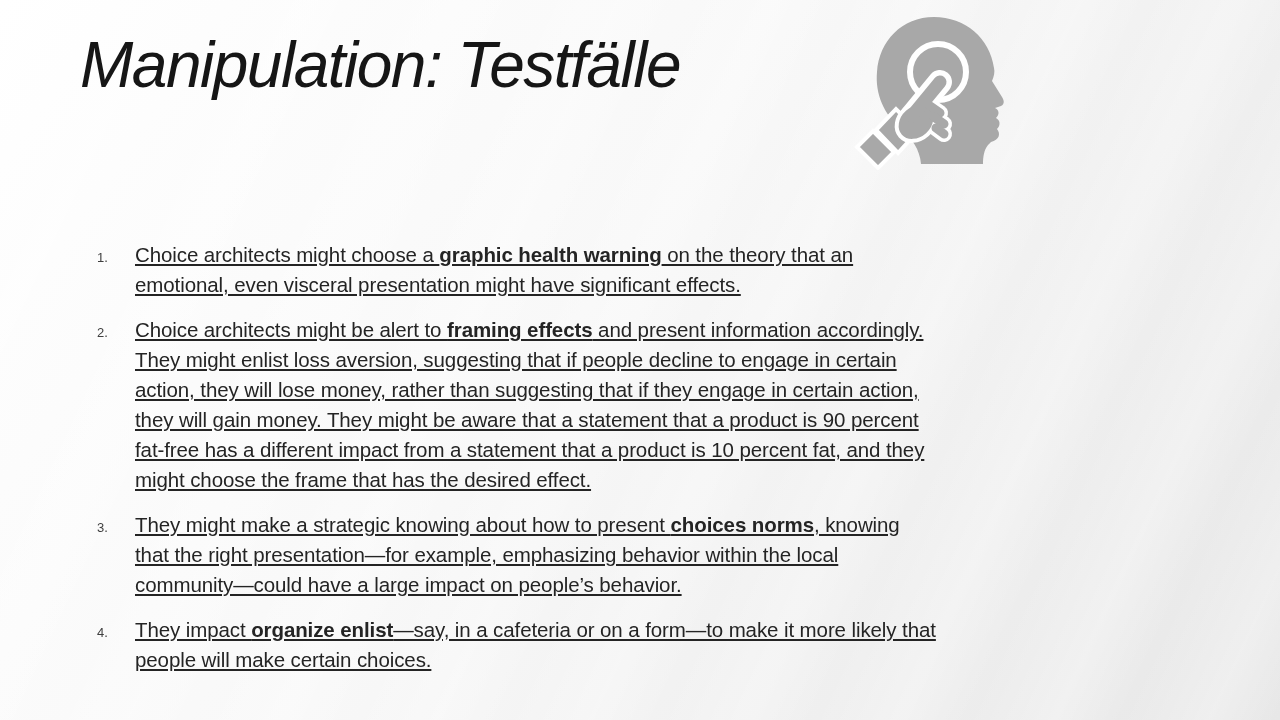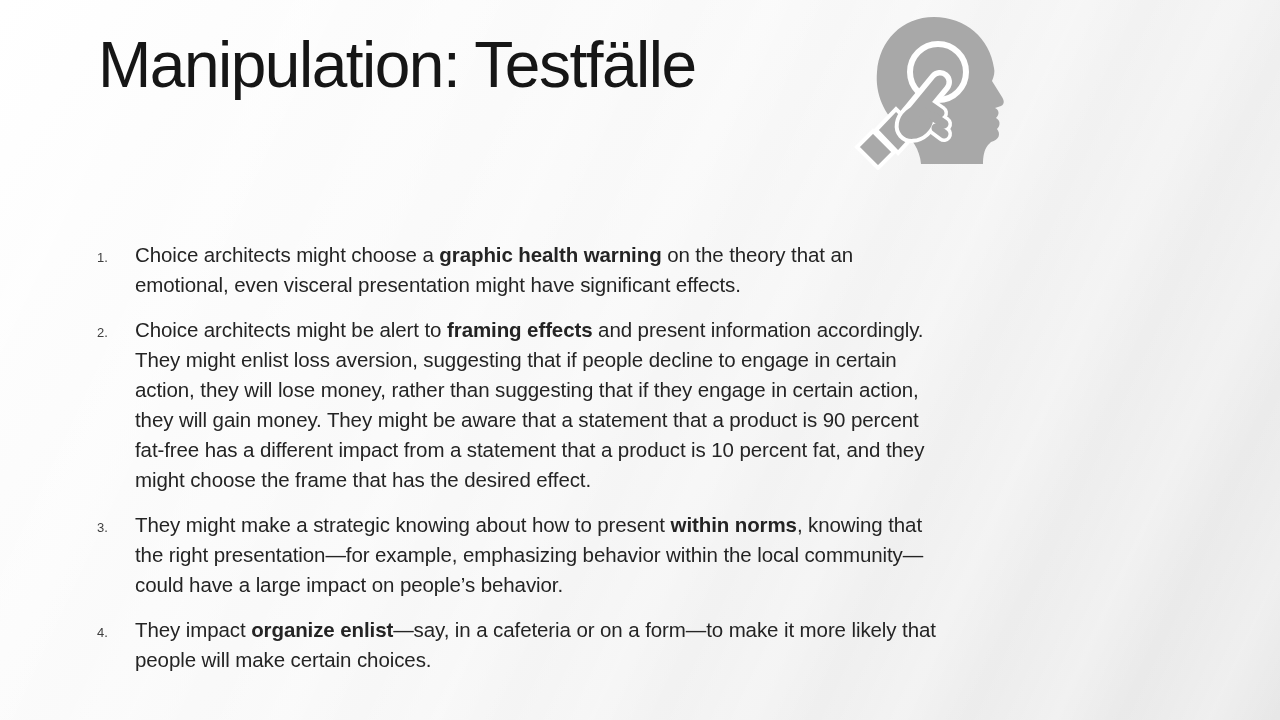--- a/index.html
+++ b/index.html
@@ -7,27 +7,28 @@
     position:relative;
     width:1280px;height:720px;
     overflow:hidden;
     font-family:"Liberation Sans", sans-serif;
     background:
       repeating-linear-gradient(115deg, rgba(255,255,255,0.30) 0px, rgba(255,255,255,0) 60px, rgba(255,255,255,0.30) 140px),
       linear-gradient(125deg, #ffffff 0%, #f8f8f8 45%, #e7e7e7 100%);
   }
   .title{
     position:absolute;
-    left:98px;top:28px;
+    left:80px;top:28px;
     margin:0;
     font-size:64px;
     font-weight:400;
     letter-spacing:-1.5px;
     color:#161616;
     white-space:nowrap;
+    font-style:italic;
   }
   .icon-wrap{
     position:absolute;
     left:853px;top:14px;
     width:152px;height:156px;
   }
   .icon-wrap svg{width:100%;height:100%;display:block;}
   .list{
     position:absolute;
     left:97px;top:240px;
@@ -42,21 +43,21 @@
     color:#242424;
     font-size:20.5px;
     line-height:30px;
     letter-spacing:-0.1px;
   }
   .num{
     flex:0 0 38px;
     font-size:13px;
     color:#3f3f3f;
   }
-  .itext{flex:1;}
+  .itext{flex:1;text-decoration:underline;}
   .b{font-weight:700;}
 </style>
 </head>
 <body>
 
 <div class="slide">
 
   <h1 class="title">Manipulation: Testfälle</h1>
 
   <div class="icon-wrap">
@@ -107,21 +108,21 @@
       <li>
         <span class="num">1.</span>
         <div class="itext"><span>Choice architects might choose a </span><span class="b">graphic health warning</span><span> on the theory that an emotional, even visceral presentation might have significant effects.</span></div>
       </li>
       <li>
         <span class="num">2.</span>
         <div class="itext"><span>Choice architects might be alert to </span><span class="b">framing effects</span><span> and present information accordingly. They might enlist loss aversion, suggesting that if people decline to engage in certain action, they will lose money, rather than suggesting that if they engage in certain action, they will gain money. They might be aware that a statement that a product is 90 percent fat-free has a different impact from a statement that a product is 10 percent fat, and they might choose the frame that has the desired effect.</span></div>
       </li>
       <li>
         <span class="num">3.</span>
-        <div class="itext"><span>They might make a strategic knowing about how to present </span><span class="b">within norms</span><span>, knowing that the right presentation—for example, emphasizing behavior within the local community—could have a large impact on people’s behavior.</span></div>
+        <div class="itext"><span>They might make a strategic knowing about how to present </span><span class="b">choices norms</span><span>, knowing that the right presentation—for example, emphasizing behavior within the local community—could have a large impact on people’s behavior.</span></div>
       </li>
       <li>
         <span class="num">4.</span>
         <div class="itext"><span>They impact </span><span class="b">organize enlist</span><span>—say, in a cafeteria or on a form—to make it more likely that people will make certain choices.</span></div>
       </li>
     </ol>
 
 </div>
 
 </body></html>

